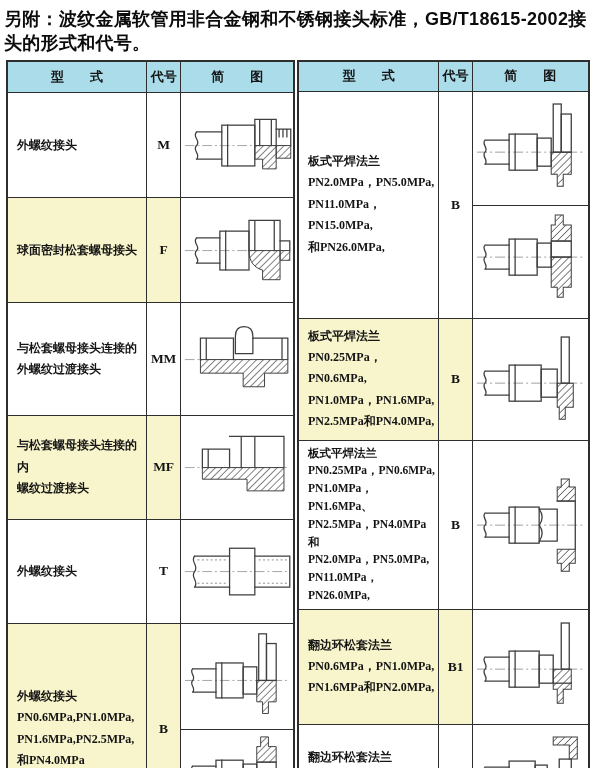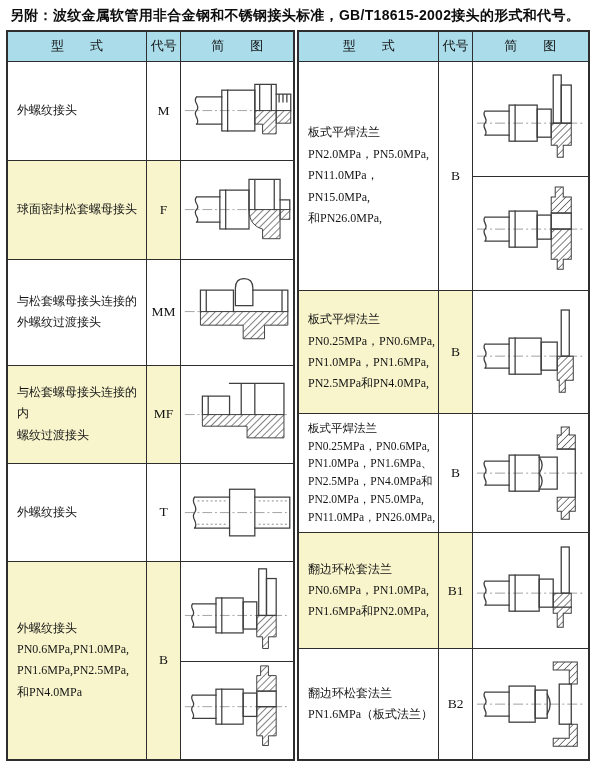--- a/index.html
+++ b/index.html
@@ -2,26 +2,26 @@
 <html><head>
 <meta charset="utf-8">
 <style>
   html,body{margin:0;padding:0;}
   body{
     width:600px;height:768px;background:#ffffff;overflow:hidden;
     font-family:"Liberation Sans", sans-serif;color:#141414;
     --header_bg:#aadcea; --highlight_bg:#f8f5cc; --border:#2e2e2e;
   }
   .title{
-    padding:7px 8px 5px 10px;font-size:14px;font-weight:bold;
+    padding:7px 8px 5px 4px;font-size:18px;font-weight:bold;
     letter-spacing:.3px;color:#0c0c0c;
   }
   .tables{display:flex;gap:2px;padding:0 6px;}
   table{border-collapse:collapse;table-layout:fixed;border:2px solid var(--border);}
-  td{border:1px solid var(--border);padding:0;vertical-align:middle;overflow:hidden;}
+  td{border:1px solid var(--border);padding:0;vertical-align:middle;overflow:hidden;font-weight:bold;}
   .head td{
     background:var(--header_bg);text-align:center;
     font-family:"Liberation Serif", serif;font-size:13px;
   }
   .type{
     font-family:"Liberation Serif", serif;font-size:12px;line-height:1.78;
     padding:4px 3px 4px 9px;white-space:pre-line;
   }
   .type.small{font-size:11.5px;line-height:1.55;}
   .code{

